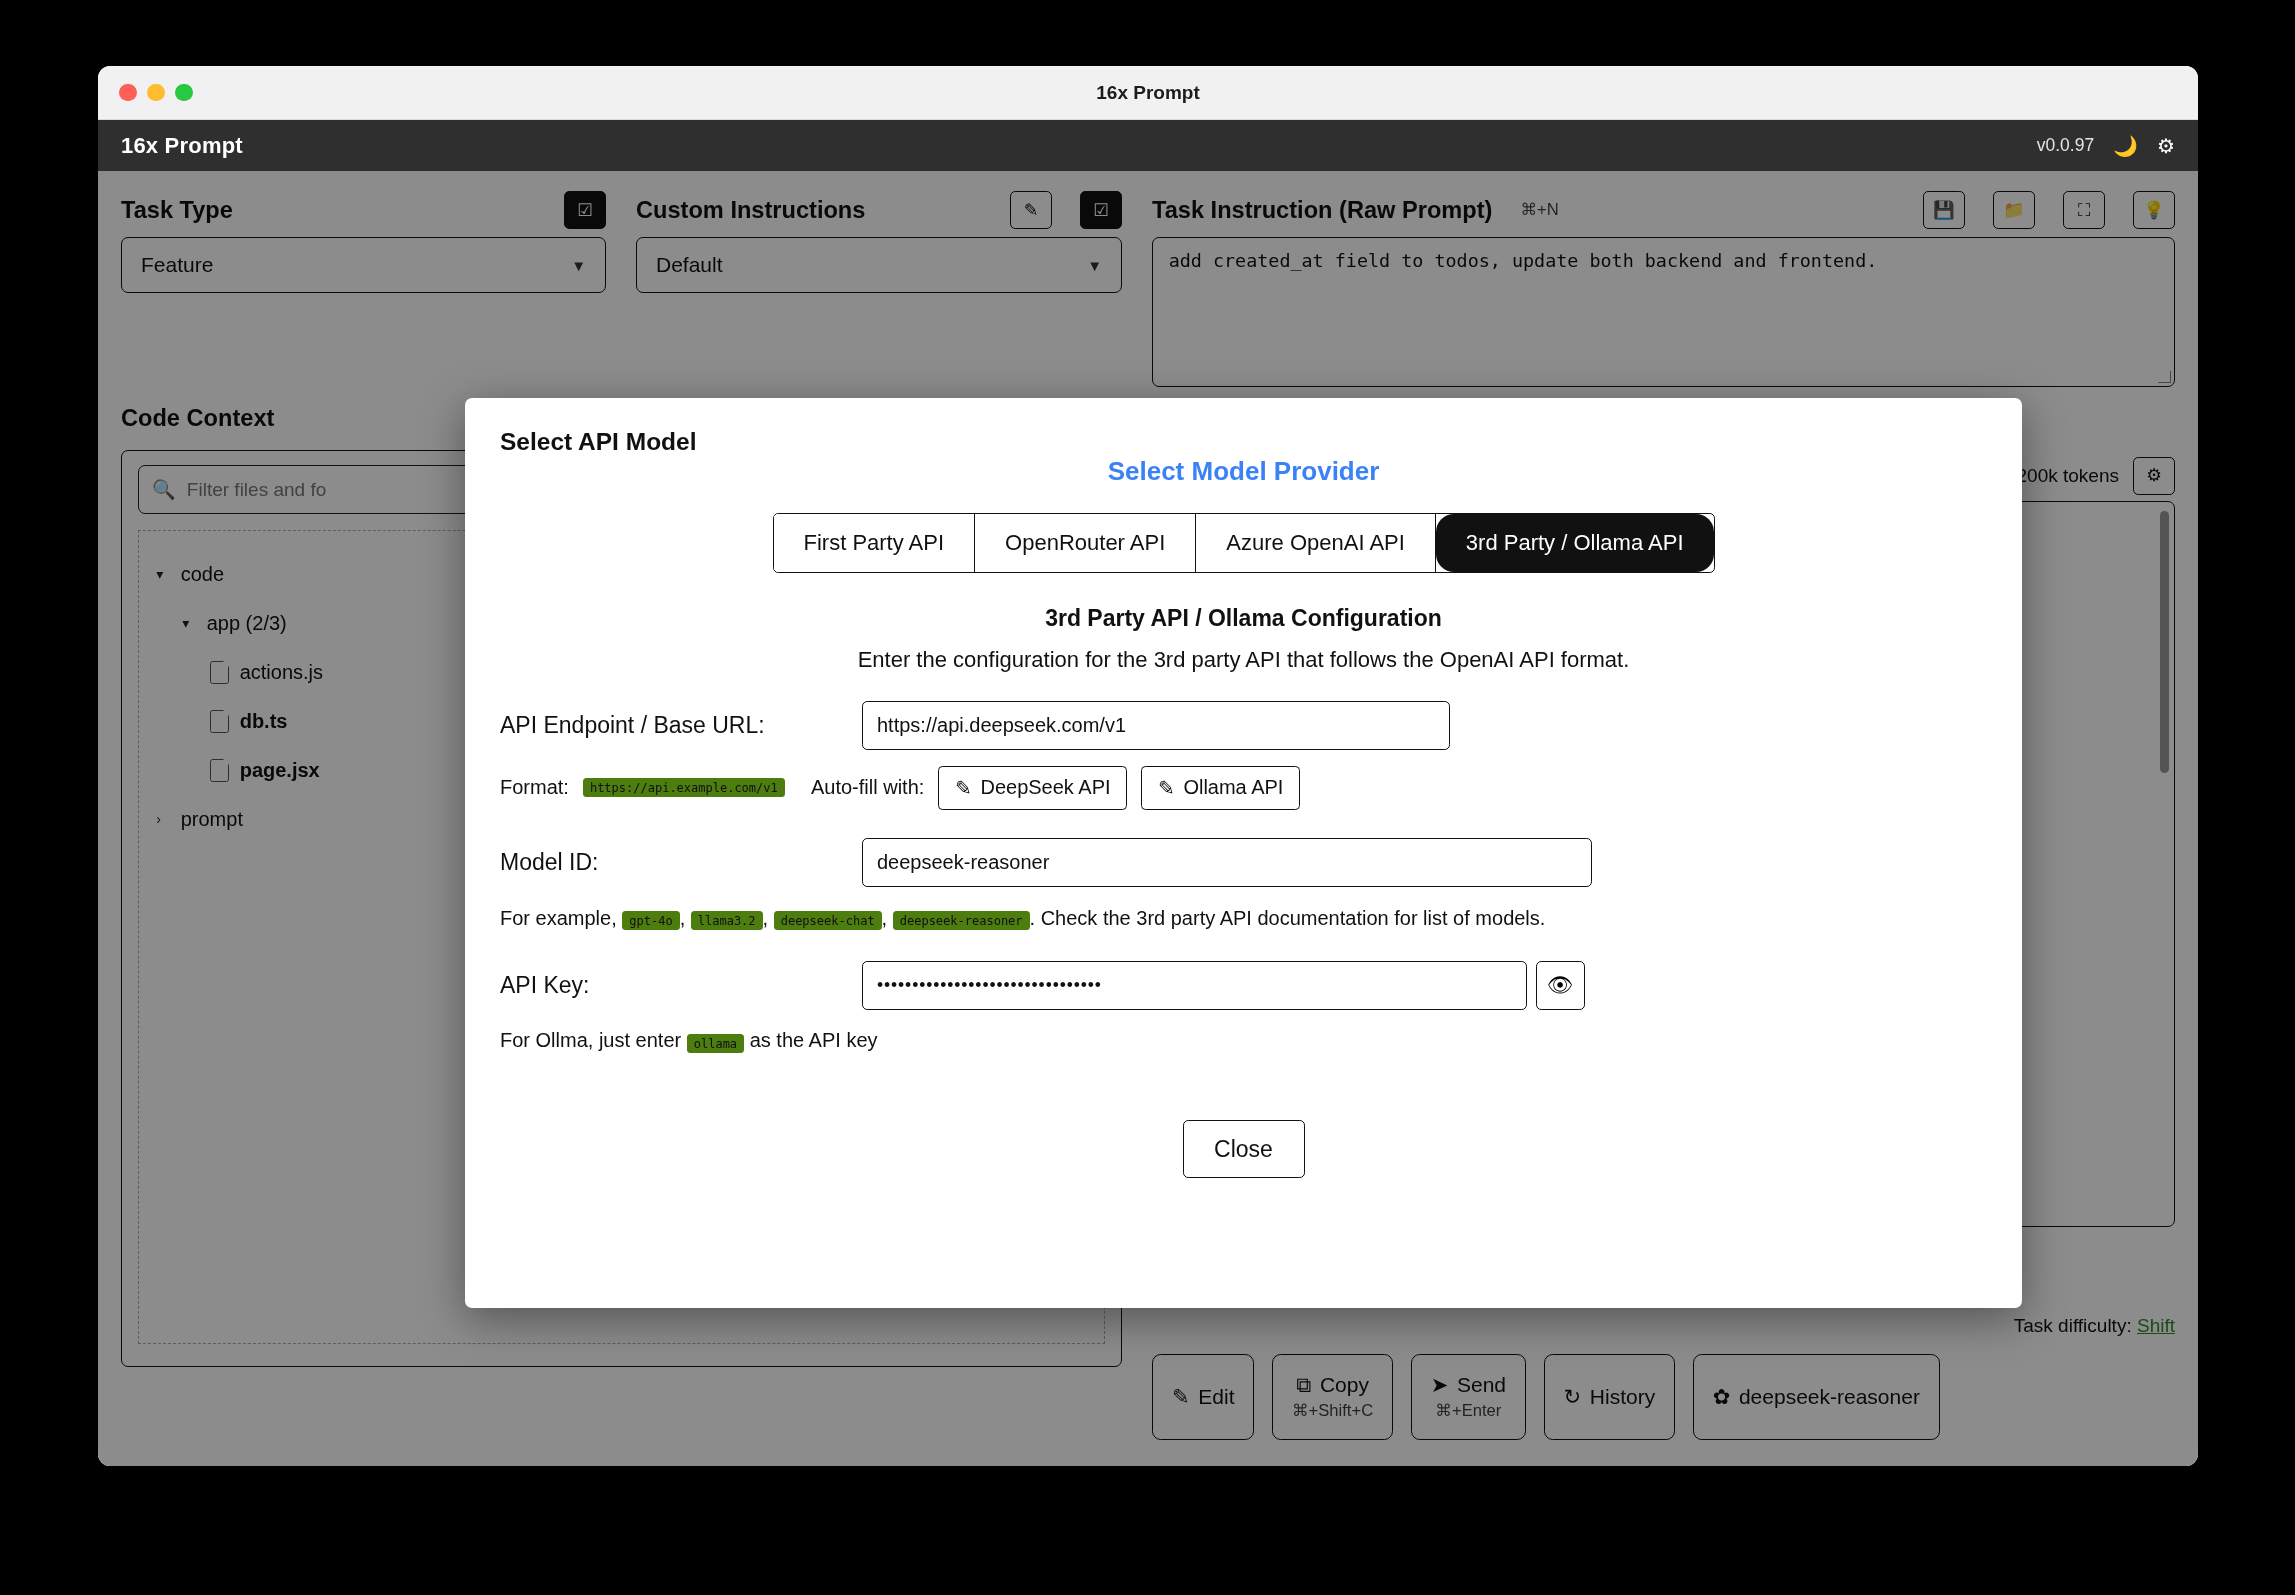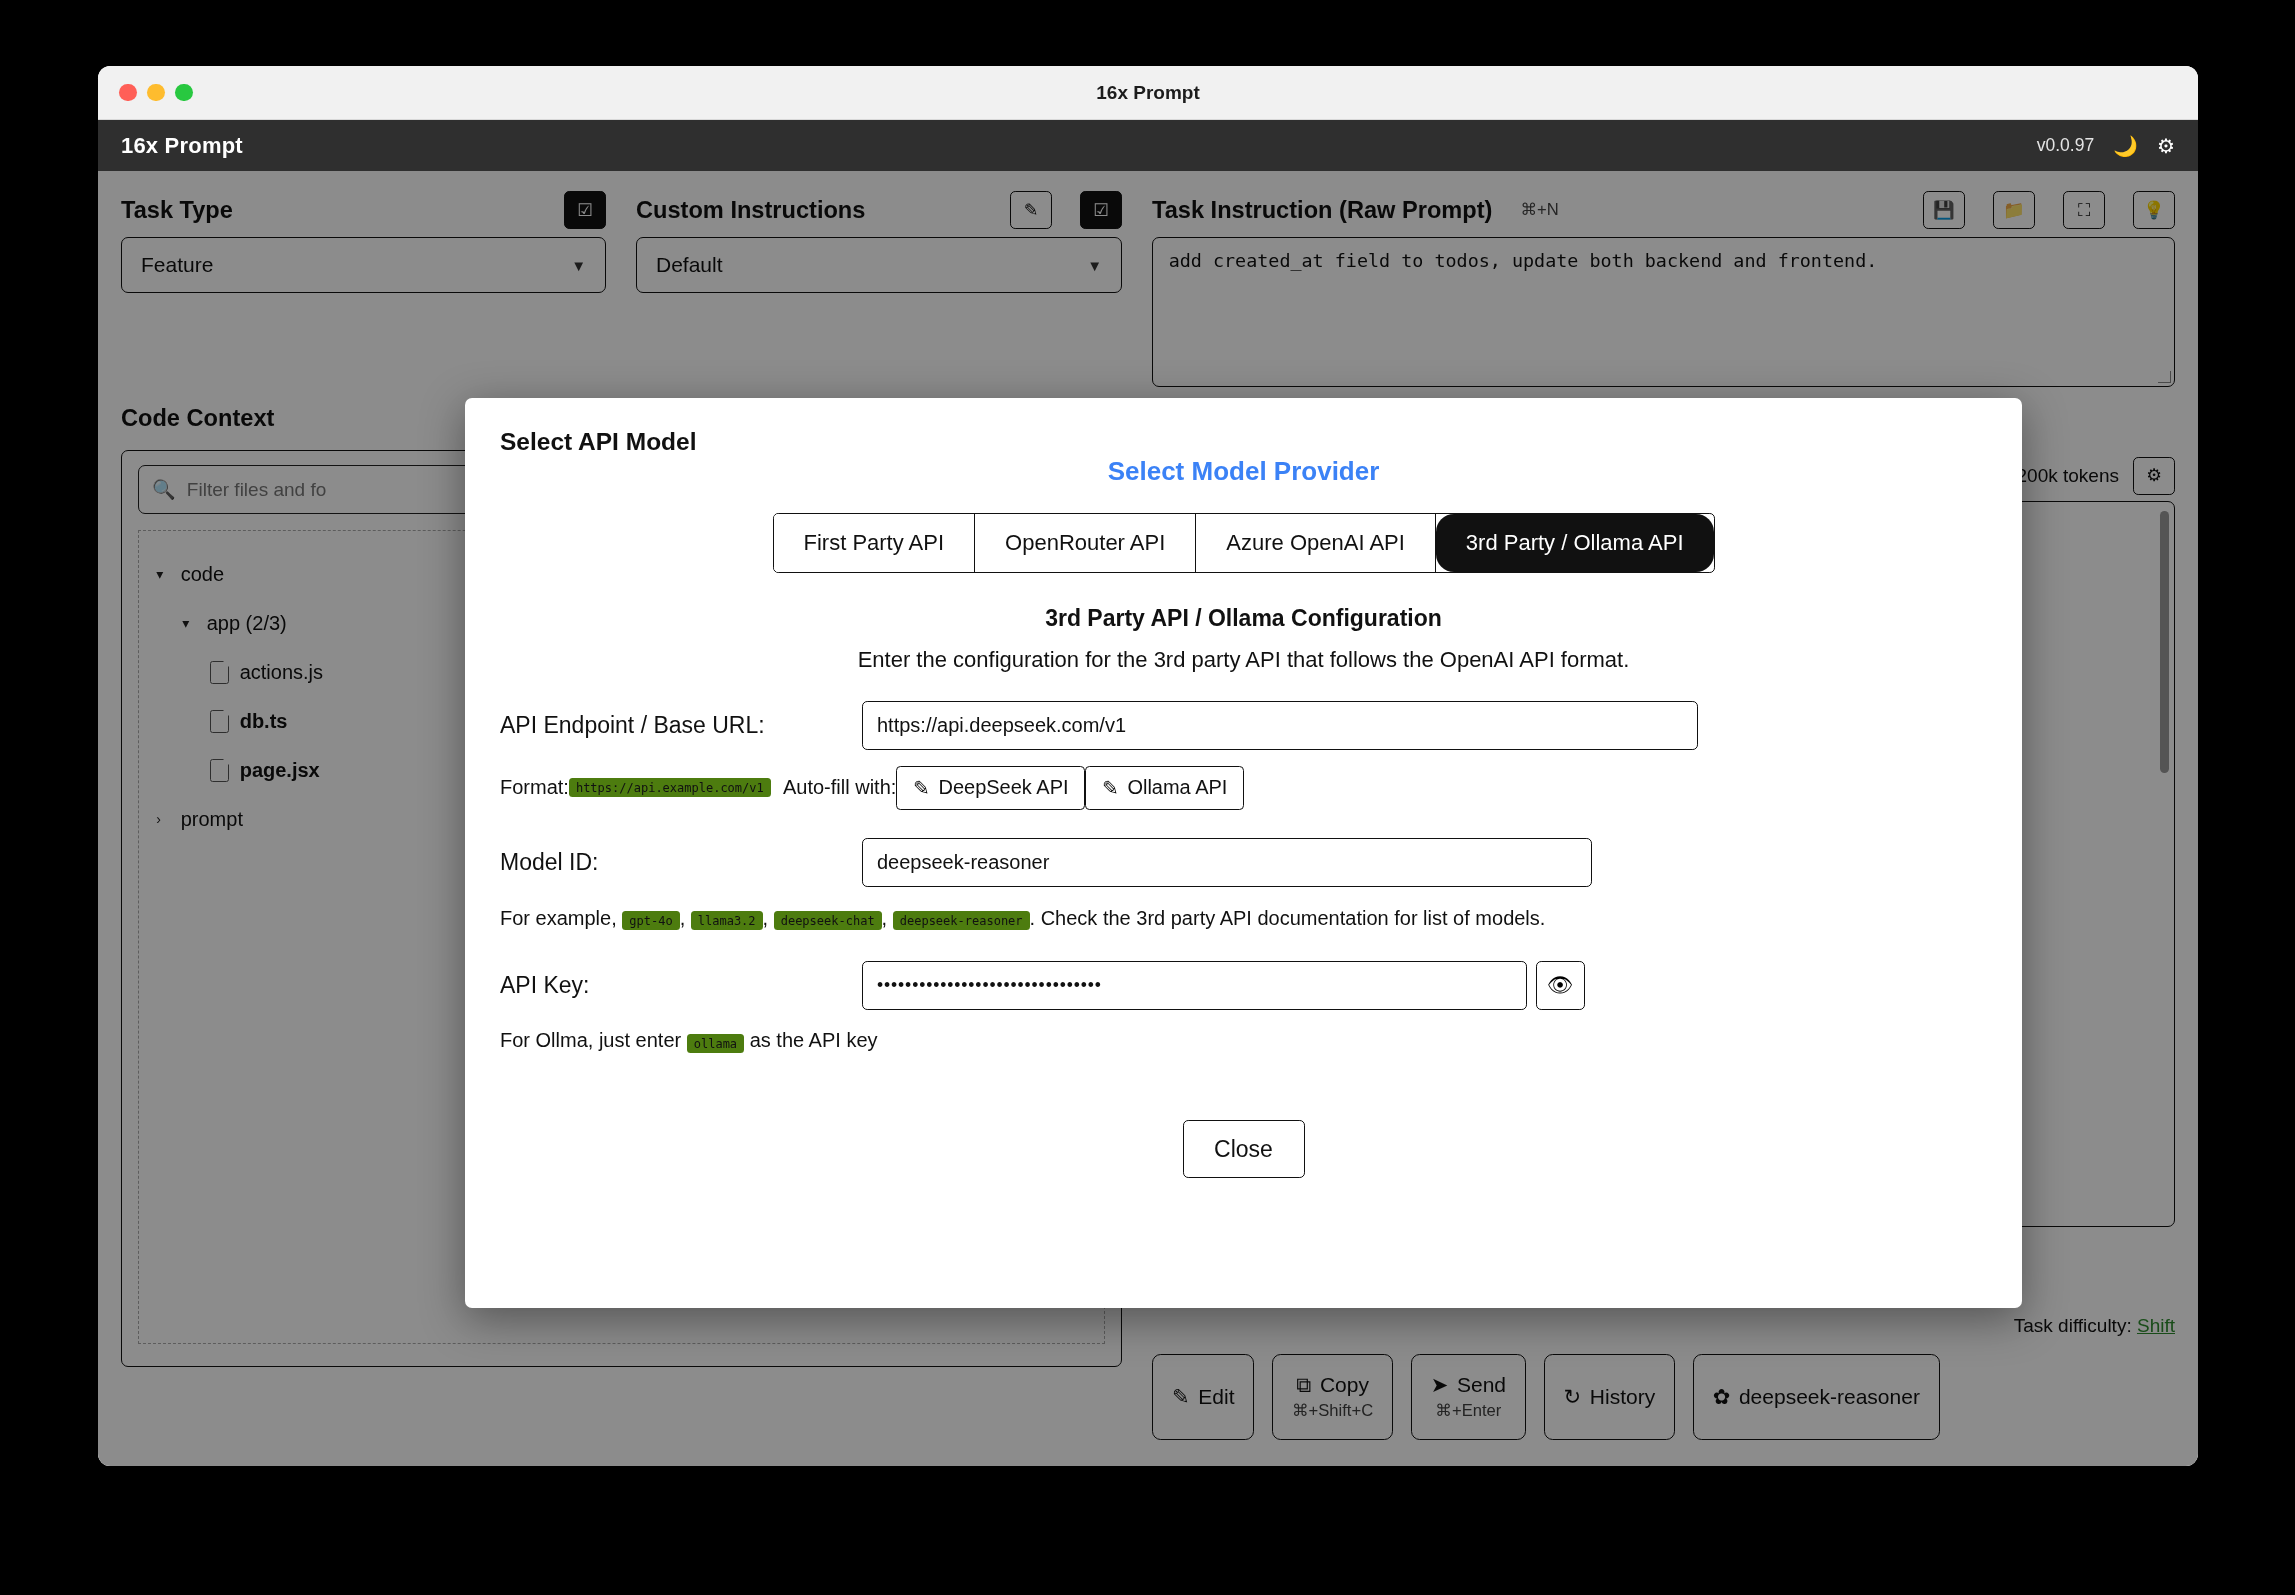--- a/index.html
+++ b/index.html
@@ -190,21 +190,21 @@
   .modal-sub { text-align: center; font-size: 22px; color: #111; margin-top: 15.7px; }
   .field-row { display: flex; align-items: center; margin-top: 28px; }
   .field-label { font-size: 23px; color: #111; width: 362px; }
   .field-input {
     border: 1.7px solid #111; border-radius: 5.2px;
     height: 49px; padding: 0 14px;
     display: flex; align-items: center;
     font-size: 20px; color: #111;
     background: #fff;
   }
-  .hint-row { display: flex; align-items: center; margin-top: 15.7px; }
+  .hint-row { display: flex; align-items: center; gap: 14px; margin-top: 15.7px; }
   .hint-text { font-size: 20px; color: #111; }
   .code {
     font-family: "DejaVu Sans Mono", monospace;
     background: #4d7c0f; border-radius: 3.5px;
     padding: 2.6px 7px; font-size: 12px; color: #111;
   }
   .mini-btn {
     border: 1.7px solid #111; border-radius: 4.4px;
     height: 44px; padding: 0 15.7px;
     display: flex; align-items: center; gap: 8.7px;
@@ -419,21 +419,21 @@
         <div class="tab">Azure OpenAI API</div>
         <div class="tab active">3rd Party / Ollama API</div>
       </div>
     </div>
 
     <div class="modal-h2">3rd Party API / Ollama Configuration</div>
     <div class="modal-sub">Enter the configuration for the 3rd party API that follows the OpenAI API format.</div>
 
     <div class="field-row">
       <div class="field-label">API Endpoint / Base URL:</div>
-      <div class="field-input" style="width:836px">
+      <div class="field-input" style="width:588px">
         <span>https://api.deepseek.com/v1</span>
       </div>
     </div>
 
     <div class="hint-row">
       <span class="hint-text">Format:</span>
       <span class="code">https://api.example.com/v1</span>
       <span class="hint-text" style="margin-left:12.2px">Auto-fill with:</span>
       <div class="mini-btn">
         <span>✎</span>

